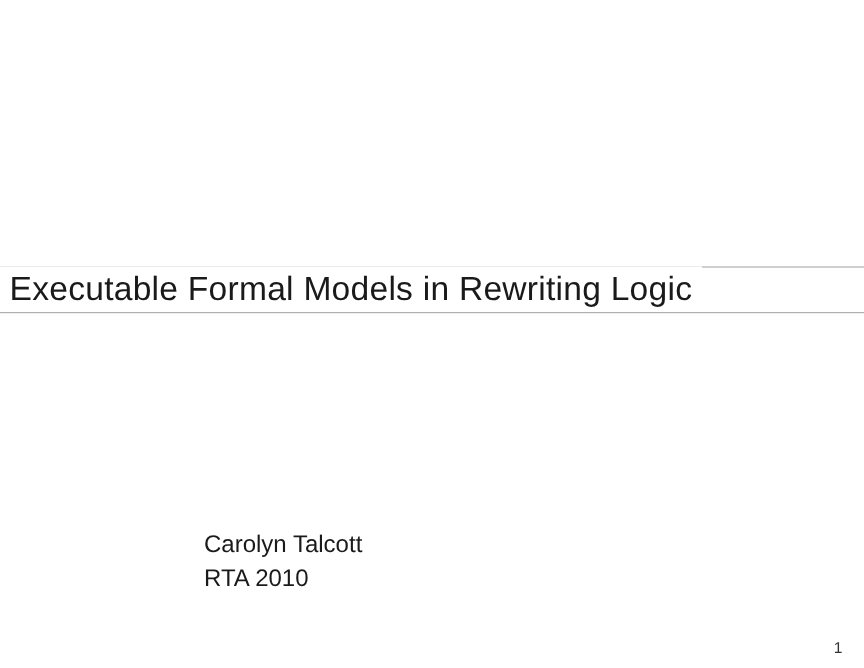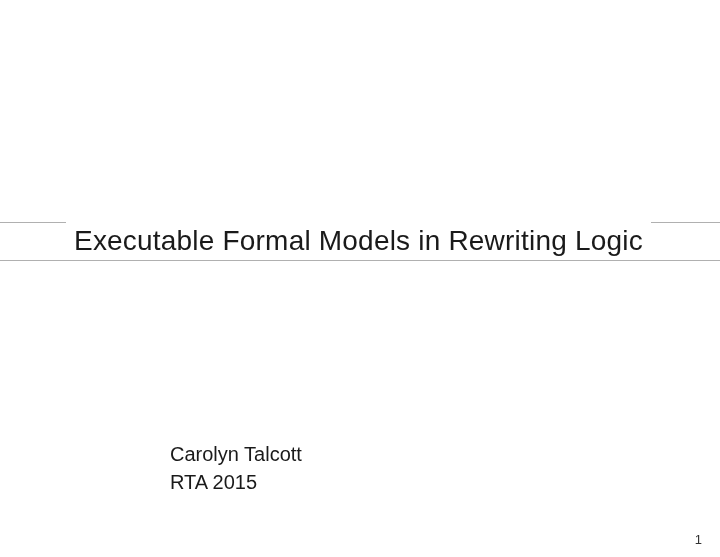--- a/index.html
+++ b/index.html
@@ -41,21 +41,20 @@
     .title-text {
       position: relative;
       z-index: 1;
       background: #ffffff;
       display: inline-block;
       padding: 0 8px;
       font-size: 28px;
       font-weight: 300;
       color: #1a1a1a;
       letter-spacing: 0.2px;
-      margin-left: 66px;
       line-height: 38px;
     }
     .author-block {
       position: absolute;
       top: 440px;
       left: 0;
       width: 100%;
       text-align: left;
       padding-left: 170px;
     }
@@ -84,16 +83,16 @@
 <body>
 
 <div class="title-container">
   <div class="rule-top"></div>
   <div class="rule-bottom"></div>
   <span class="title-text">Executable Formal Models in Rewriting Logic</span>
 </div>
 
 <div class="author-block">
   <div class="author-name">Carolyn Talcott</div>
-  <div class="author-venue">RTA 2015</div>
+  <div class="author-venue">RTA 2010</div>
 </div>
 
 <div class="page-number">1</div>
 
 </body></html>

